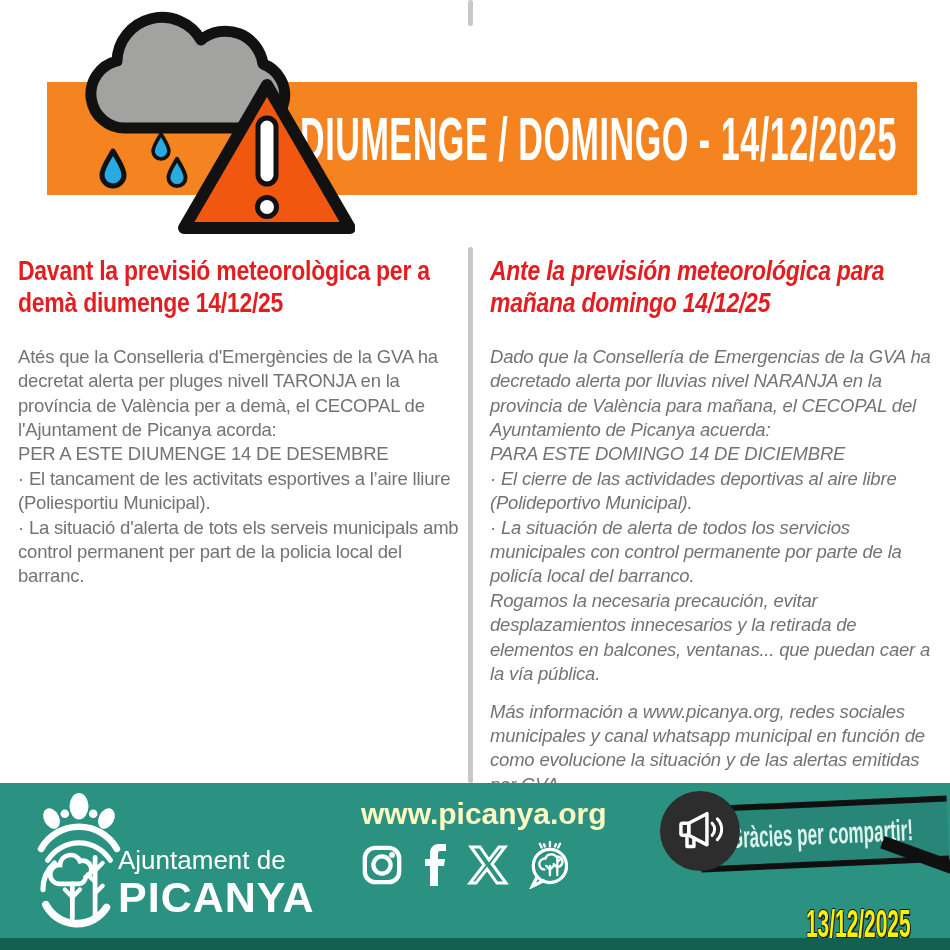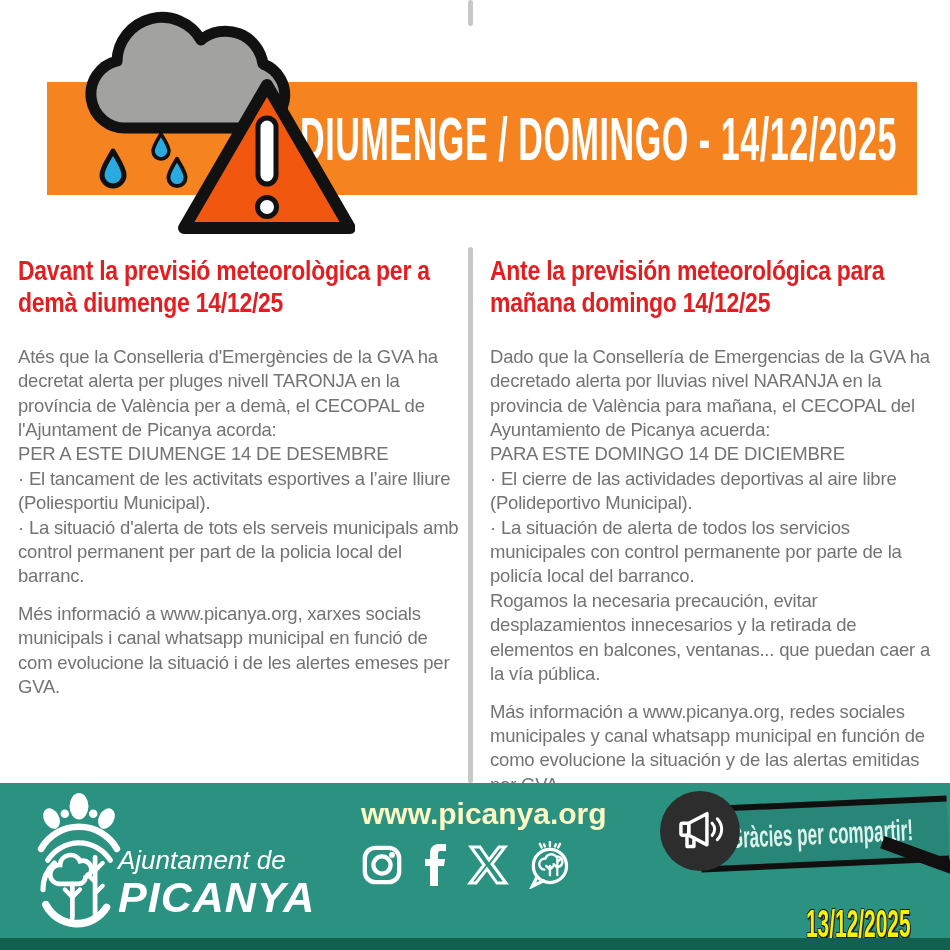--- a/index.html
+++ b/index.html
@@ -14,33 +14,33 @@
   .banner-text{
     position:absolute;left:253px;top:0;height:113px;display:flex;align-items:center;
     color:#ffffff;font-weight:bold;font-size:62px;white-space:nowrap;
     transform:scaleX(0.55);transform-origin:left center;letter-spacing:1px;
   }
   
   .weather{position:absolute;left:55px;top:0px;width:300px;height:245px;z-index:2;}
   
   .col{position:absolute;top:255px;width:450px;}
   .col.left{left:18px;}
-  .col.right{left:490px;}
+  .col.right{left:490px;font-style:italic;}
   .heading{
     margin:0 0 26px 0;color:#e41e20;font-weight:bold;font-size:28px;line-height:1.14;
     width:548px;transform:scaleX(0.82);transform-origin:left top;letter-spacing:-0.3px;
   }
   .para{margin:0;color:#737373;font-size:18.5px;line-height:1.32;width:445px;letter-spacing:-0.2px;}
   .para.spaced{margin-top:13px;}
   .vdivider{position:absolute;left:468px;top:247px;width:5px;height:536px;background:#c7c7c7;border-radius:3px;}
   
   .footer{position:absolute;left:0;top:783px;width:950px;height:167px;background:#2b9180;}
   .bottom-bar{position:absolute;left:0;bottom:0;width:950px;height:12px;background:#12604f;}
   .emblem{position:absolute;left:35px;top:10px;width:88px;height:142px;}
-  .org{position:absolute;left:118px;top:62px;color:#ffffff;font-style:italic;}
+  .org{position:absolute;left:118px;top:62px;color:#ffffff;}
   .org1{font-size:26px;line-height:30px;}
   .org2{font-size:43px;line-height:44px;font-weight:bold;letter-spacing:1px;}
   .contact{position:absolute;left:361px;top:12px;color:#fef9c3;}
   .web{font-size:30px;font-weight:bold;line-height:38px;}
   .phone{font-size:30px;font-weight:bold;line-height:42px;}
   .social{display:flex;gap:14px;margin-top:8px;align-items:center;}
   .social svg{display:block;}
   
   .ribbon{
     position:absolute;left:700px;top:18px;width:248px;height:54px;
@@ -87,21 +87,20 @@
     <rect x="203" y="118" width="18" height="66" rx="9" fill="#ffffff" stroke="#111111" stroke-width="5"></rect>
     <circle cx="212" cy="207" r="9.5" fill="#ffffff" stroke="#111111" stroke-width="5"></circle>
   </svg>
 
   <div class="col left">
     <h2 class="heading">Davant la previsió meteorològica per a demà diumenge 14/12/25</h2>
     <p class="para">Atés que la Conselleria d'Emergències de la GVA ha decretat alerta per pluges nivell TARONJA en la província de València per a demà, el CECOPAL de l'Ajuntament de Picanya acorda:</p>
     <p class="para">PER A ESTE DIUMENGE 14 DE DESEMBRE</p>
     <p class="para">· El tancament de les activitats esportives a l’aire lliure (Poliesportiu Municipal).</p>
     <p class="para">· La situació d'alerta de tots els serveis municipals amb control permanent per part de la policia local del barranc.</p>
-    <p class="para spaced">Més informació a www.picanya.org, xarxes socials municipals i canal whatsapp municipal en funció de com evolucione la situació i de les alertes emeses per GVA.</p>
   </div>
 
   <div class="vdivider"></div>
 
   <div class="col right">
     <h2 class="heading">Ante la previsión meteorológica para mañana domingo 14/12/25</h2>
     <p class="para">Dado que la Consellería de Emergencias de la GVA ha decretado alerta por lluvias nivel NARANJA en la provincia de València para mañana, el CECOPAL del Ayuntamiento de Picanya acuerda:</p>
     <p class="para">PARA ESTE DOMINGO 14 DE DICIEMBRE</p>
     <p class="para">· El cierre de las actividades deportivas al aire libre (Polideportivo Municipal).</p>
     <p class="para">· La situación de alerta de todos los servicios municipales con control permanente por parte de la policía local del barranco.</p>

